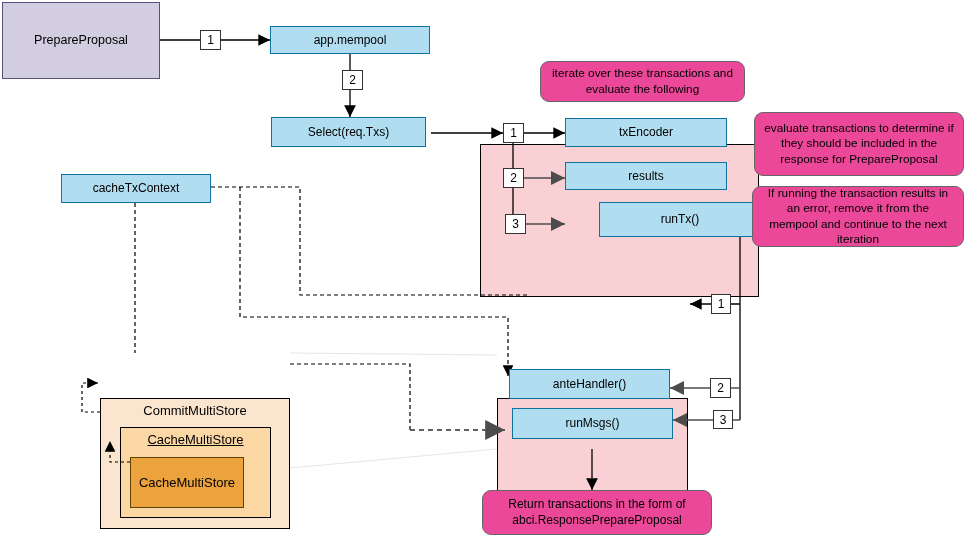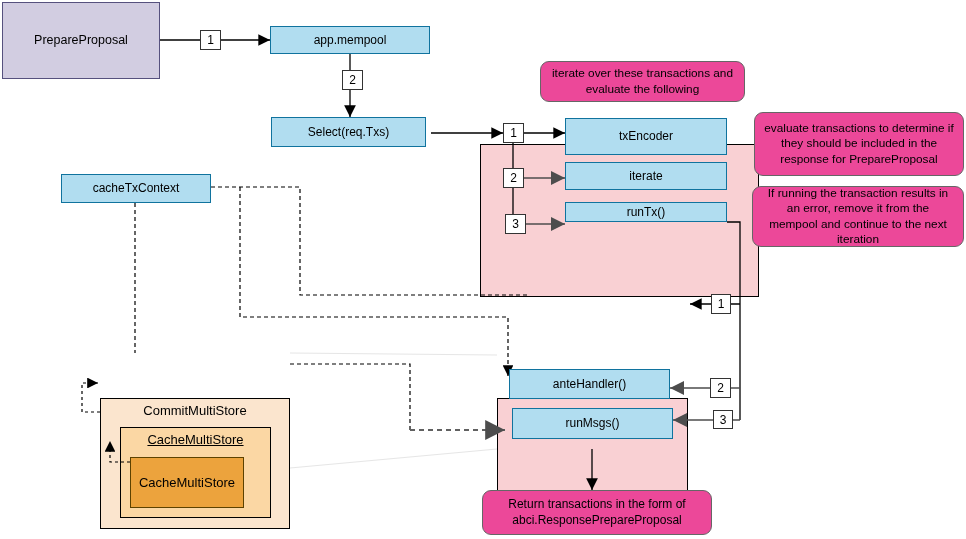--- a/index.html
+++ b/index.html
@@ -80,23 +80,23 @@
     <path d="M290,364 L410,364 L410,430" stroke="#000" stroke-width="1.2" fill="none" stroke-dasharray="4 3"></path>
     <path d="M410,430 L505,430" stroke="#616161" stroke-width="2.2" fill="none" stroke-dasharray="5 4" marker-end="url(#ag)"></path>
 
     <path d="M100,412 L82,412 L82,383 L98,383" stroke="#000" stroke-width="1.2" fill="none" stroke-dasharray="3 3" marker-end="url(#ab)"></path>
     <path d="M130,462 L110,462 L110,441" stroke="#000" stroke-width="1.2" fill="none" stroke-dasharray="3 3" marker-end="url(#ab)"></path>
   </svg>
 
   <div class="node purple" style="left:2px;top:2px;width:158px;height:77px">PrepareProposal</div>
   <div class="node blue" style="left:270px;top:26px;width:160px;height:28px">app.mempool</div>
   <div class="node blue" style="left:271px;top:117px;width:155px;height:30px">Select(req.Txs)</div>
-  <div class="node blue" style="left:565px;top:118px;width:162px;height:37px">txEncoder</div>
-  <div class="node blue" style="left:565px;top:162px;width:162px;height:28px">iterate</div>
-  <div class="node blue" style="left:565px;top:202px;width:162px;height:20px">runTx()</div>
+  <div class="node blue" style="left:565px;top:118px;width:162px;height:29px">txEncoder</div>
+  <div class="node blue" style="left:565px;top:162px;width:162px;height:28px">results</div>
+  <div class="node blue" style="left:599px;top:202px;width:162px;height:35px">runTx()</div>
   <div class="node blue" style="left:61px;top:174px;width:150px;height:29px">cacheTxContext</div>
   <div class="node blue" style="left:509px;top:369px;width:161px;height:30px">anteHandler()</div>
   <div class="node blue" style="left:512px;top:408px;width:161px;height:31px">runMsgs()</div>
 
   <div class="badge" style="left:200px;top:30px;width:21px;height:20px">1</div>
   <div class="badge" style="left:342px;top:70px;width:21px;height:20px">2</div>
   <div class="badge" style="left:503px;top:123px;width:21px;height:20px">1</div>
   <div class="badge" style="left:503px;top:168px;width:21px;height:20px">2</div>
   <div class="badge" style="left:505px;top:214px;width:21px;height:20px">3</div>
   <div class="badge" style="left:711px;top:294px;width:20px;height:20px">1</div>

